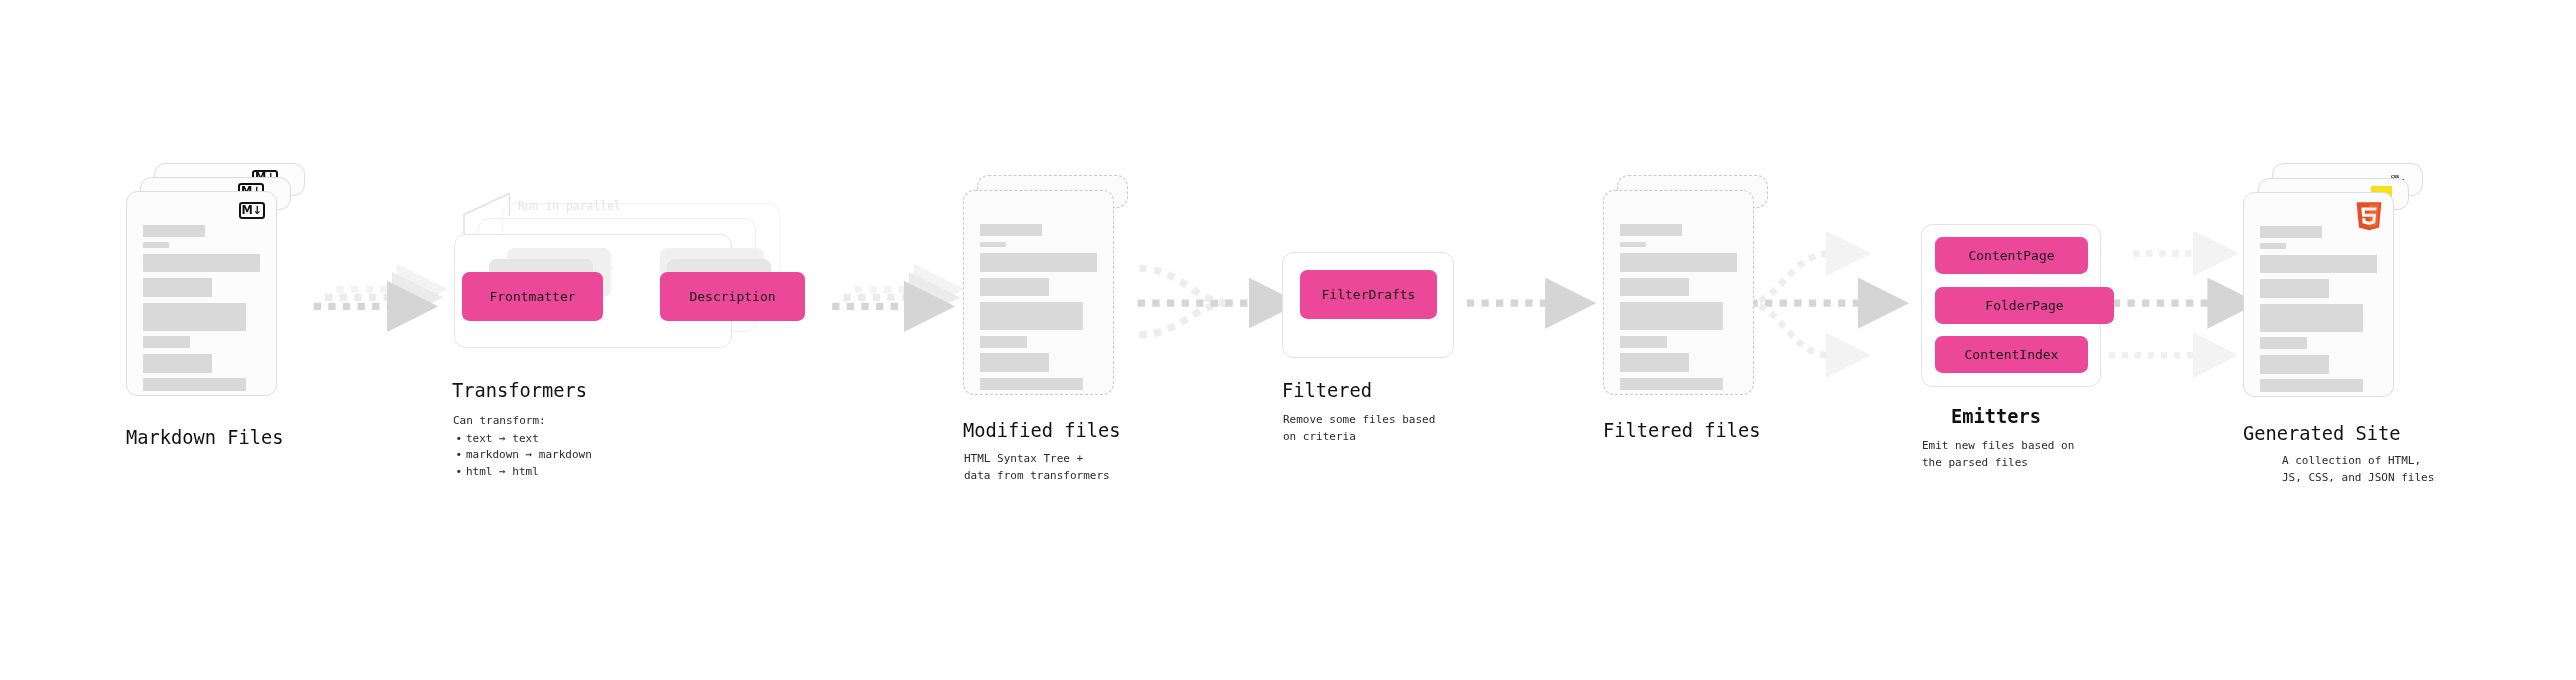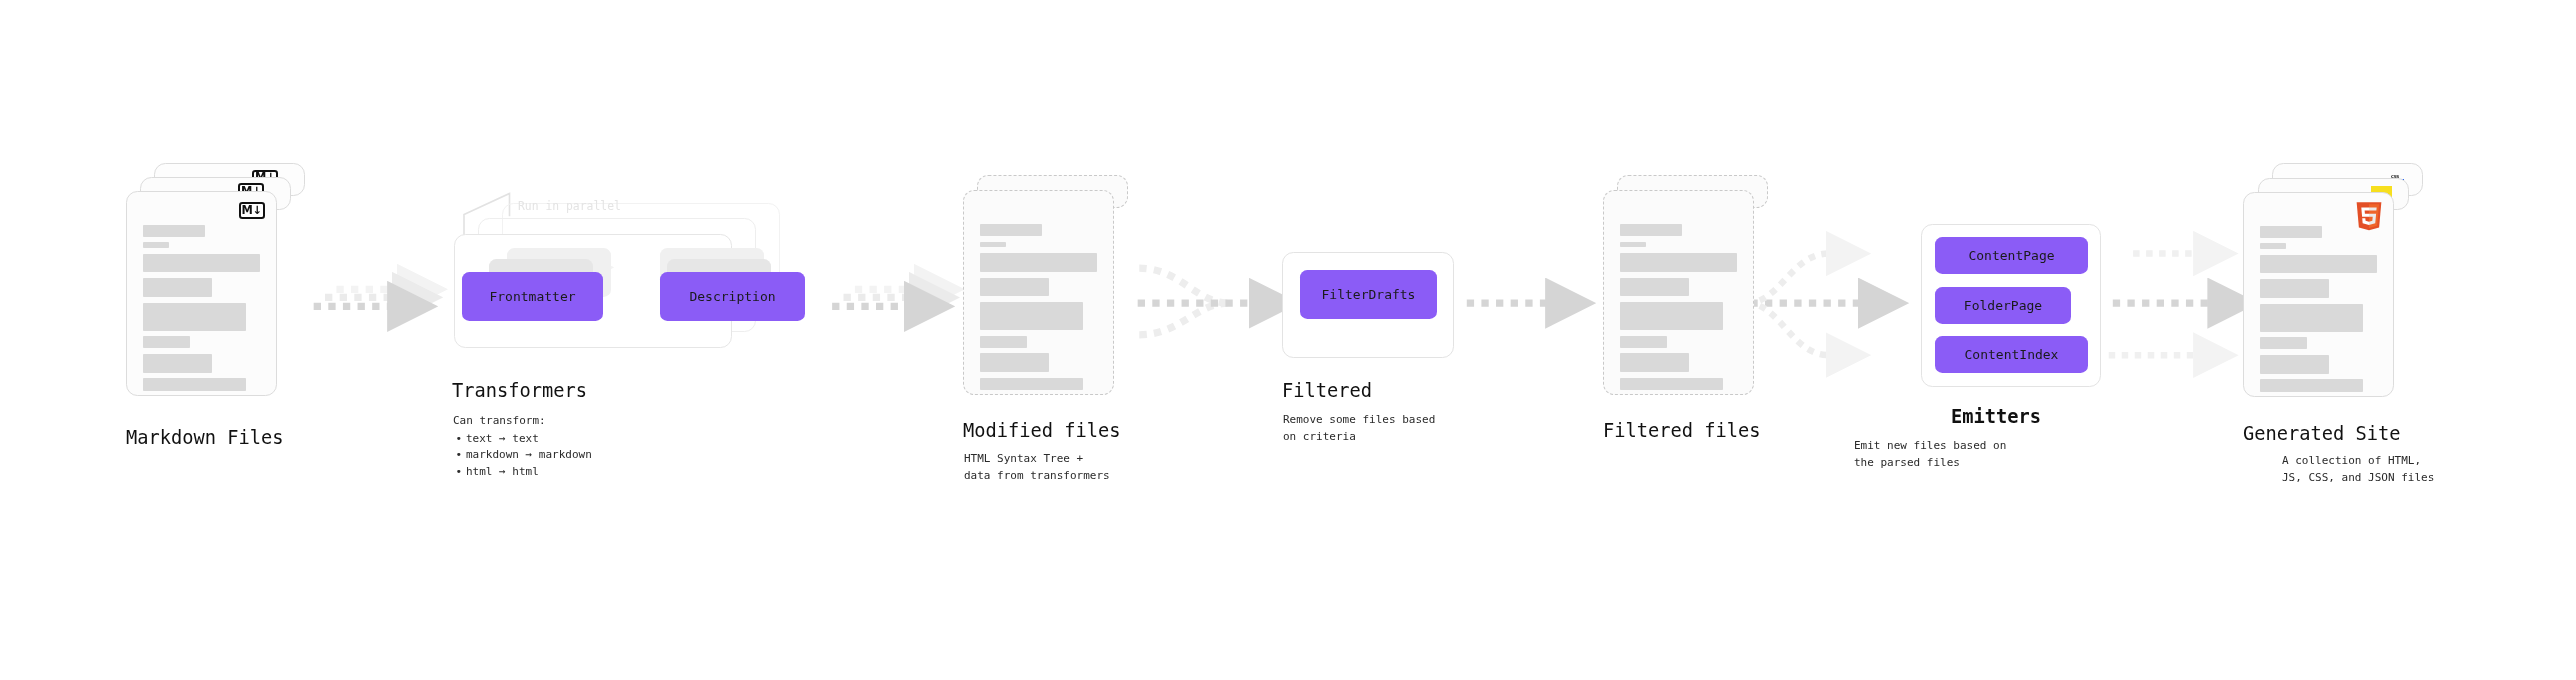--- a/index.html
+++ b/index.html
@@ -96,21 +96,21 @@
     border: 1.3px solid #e3e3e3;
     border-radius: 11.4px;
     background: transparent;
   }
   .group-box.solidbg { background: #ffffff; }
 
   
   .chip {
     position: absolute;
     box-sizing: border-box;
-    background: #8b5cf6;
+    background: #ec4899;
     border-radius: 7.3px;
     display: flex;
     align-items: center;
     justify-content: center;
     font-family: "DejaVu Sans Mono", "Liberation Mono", monospace;
     font-size: 13px;
     color: #1a1a1a;
     white-space: nowrap;
   }
 
@@ -317,26 +317,26 @@
         <div class="bar" style="width:88%; height:12.2px;"></div>
       </div>
     </div>
   </div>
 
   <div class="title" style="left:1603px; top:420px;">Filtered files</div>
 
   <div class="node" style="left:1921px; top:224px; width:187px; height:163px;">
     <div class="group-box solidbg" style="left:0px; top:0px; width:180px; height:163px;"></div>
     <div class="chip" style="left:14px; top:13px; width:153px; height:37px;">ContentPage</div>
-    <div class="chip" style="left:14px; top:63px; width:136px; height:37px;">FolderPage</div>
+    <div class="chip" style="left:14px; top:63px; width:179px; height:37px;">FolderPage</div>
     <div class="chip" style="left:14px; top:112px; width:153px; height:37px;">ContentIndex</div>
   </div>
 
   <div class="title" style="left:1951px; top:406px;font-weight:bold;">Emitters</div>
-  <div class="subtitle" style="left:1854px; top:438px;">Emit new files based on
+  <div class="subtitle" style="left:1922px; top:438px;">Emit new files based on
 the parsed files</div>
 
   <div class="doc-stack" style="left:2243px; top:163px; width:187px; height:252px;">
 
     <div class="doc back2" style="left:29px; top:0px; width:151px; height:32.5px;"></div>
     <div class="css-badge" style="left:143px; top:9.8px;">
       <span class="css-txt">CSS</span>
       <span class="css-bar"></span>
     </div>
 

